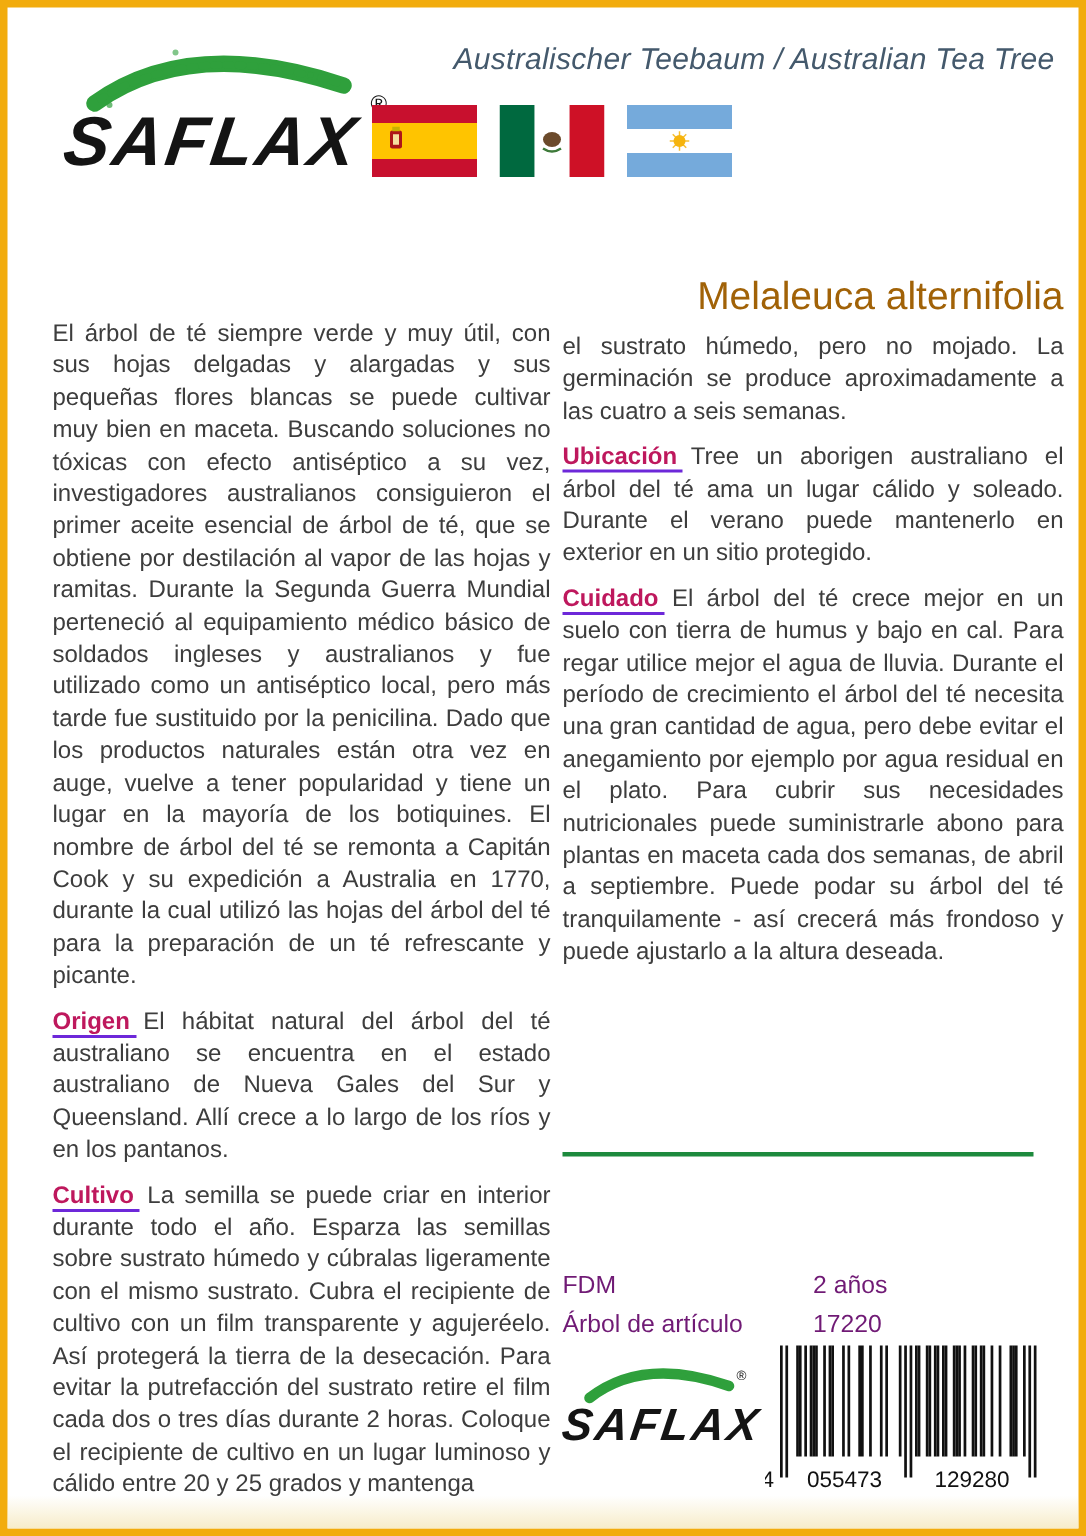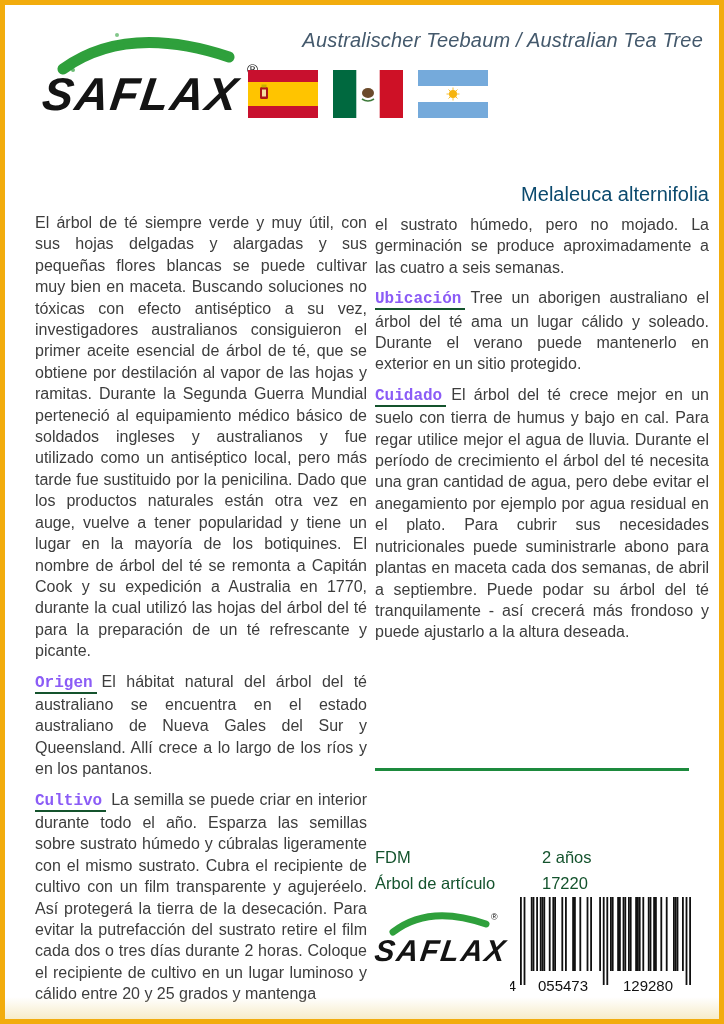--- a/index.html
+++ b/index.html
@@ -35,43 +35,43 @@
   .logo-bottom .registered{position:absolute;left:118px;top:12px;font-size:9px;color:#141414;}
   .flags{position:absolute;left:243px;top:65px;display:flex;gap:15px;}
   .flag{width:70px;height:48px;display:block;}
   
   .common-name{
     position:absolute;left:30px;top:144px;
     font-size:28px;font-weight:bold;color:#2B9A44;
   }
   .botanical-name{
     text-align:right;
-    font-size:20px;color:#0c4a6e;
+    font-size:26px;color:#a16207;
     margin:0 0 8px 0;line-height:1.15;
   }
   
   .col{position:absolute;font-size:16px;line-height:21.4px;text-align:justify;}
   .col p{margin:0 0 9px 0;}
   .col-left{left:30px;top:207px;width:332px;}
   .col-right{left:370px;top:178px;width:334px;}
   .section-label{
-    color:#8b5cf6;font-weight:bold;
-    border-bottom:2px solid #14532d;
-    padding-right:4px;margin-right:5px;font-family:Liberation Mono, monospace;
+    color:#be185d;font-weight:bold;
+    border-bottom:2px solid #6d28d9;
+    padding-right:4px;margin-right:5px;
   }
   
   .divider{
     position:absolute;left:370px;top:763px;
     width:314px;height:3px;background:#1D8A3D;
   }
   
   .info{
     position:absolute;left:370px;top:843px;
     display:grid;grid-template-columns:167px auto;
-    row-gap:7px;font-size:16.5px;color:#14532d;
+    row-gap:7px;font-size:16.5px;color:#701a75;
   }
   
   .barcode{position:absolute;left:505px;top:890px;}
   
   .bottom-tint{
     position:absolute;left:0;right:0;bottom:0;height:22px;
     background:linear-gradient(to bottom, rgba(247,236,201,0), #F7ECC9);
     pointer-events:none;
   }
 </style>

